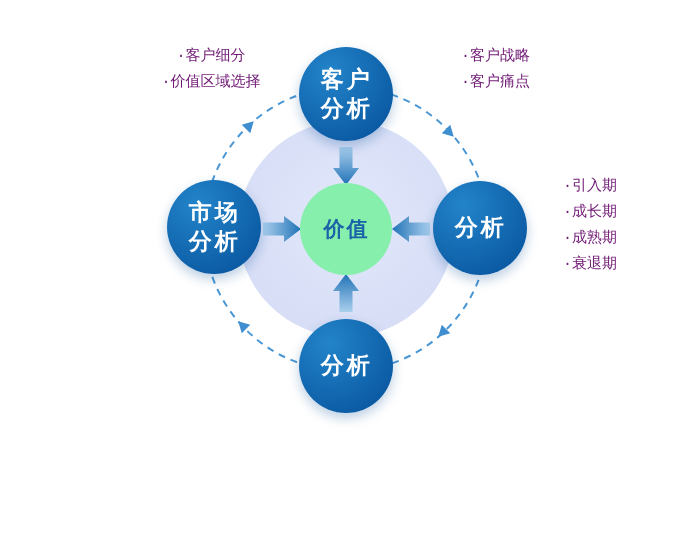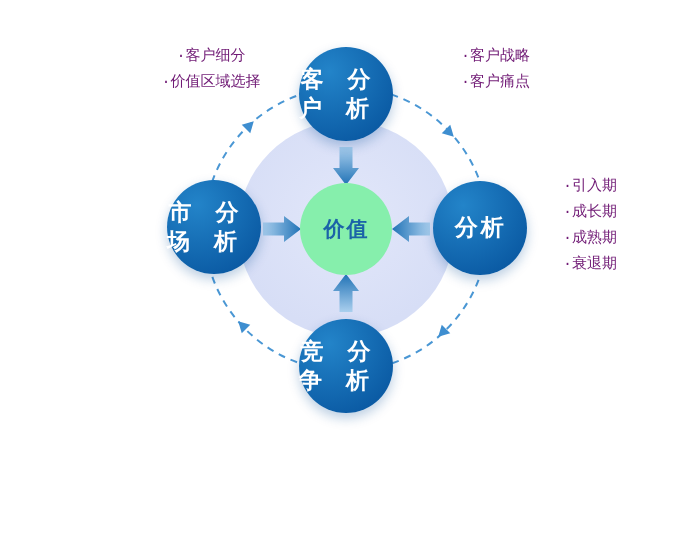--- a/index.html
+++ b/index.html
@@ -22,31 +22,31 @@
   }
 
   .svg-overlay { position: absolute; left: 0; top: 0; }
 
   .node {
     position: absolute;
     width: 94px; height: 94px;
     border-radius: 50%;
     background: radial-gradient(circle at 32% 26%, #2384c9 0%, #0b5ba4 78%);
     color: #ffffff;
-    display: flex; flex-direction: row;
+    display: flex; flex-direction: column;
     align-items: center; justify-content: center;
     font-weight: bold;
     font-size: 23px;
     letter-spacing: 3px;
     line-height: 1.28;
     box-shadow: 0 5px 12px rgba(12, 80, 150, 0.28);
   }
   .node span { display: block; text-indent: 1.5px; }
   .node-top    { left: 299px; top: 47px;  }
-  .node-left   { left: 167px; top: 180px; justify-content: space-between; }
+  .node-left   { left: 167px; top: 180px; }
   .node-right  { left: 433px; top: 181px; }
   .node-bottom { left: 299px; top: 319px; }
 
   .center-circle {
     position: absolute;
     left: 300px; top: 183px;
     width: 92px; height: 92px;
     border-radius: 50%;
     background: #86efac;
     display: flex; flex-direction: column;
@@ -108,21 +108,20 @@
   <div class="node node-top">
     <span>客户</span>
     <span>分析</span>
   </div>
 
   <div class="node node-right">
     <span>分析</span>
   </div>
 
   <div class="node node-bottom">
-    <span>竞争</span>
     <span>分析</span>
   </div>
 
   <div class="node node-left">
     <span>市场</span>
     <span>分析</span>
   </div>
 
   <div class="ann ann-customer-left">
     <div>·客户细分</div>

